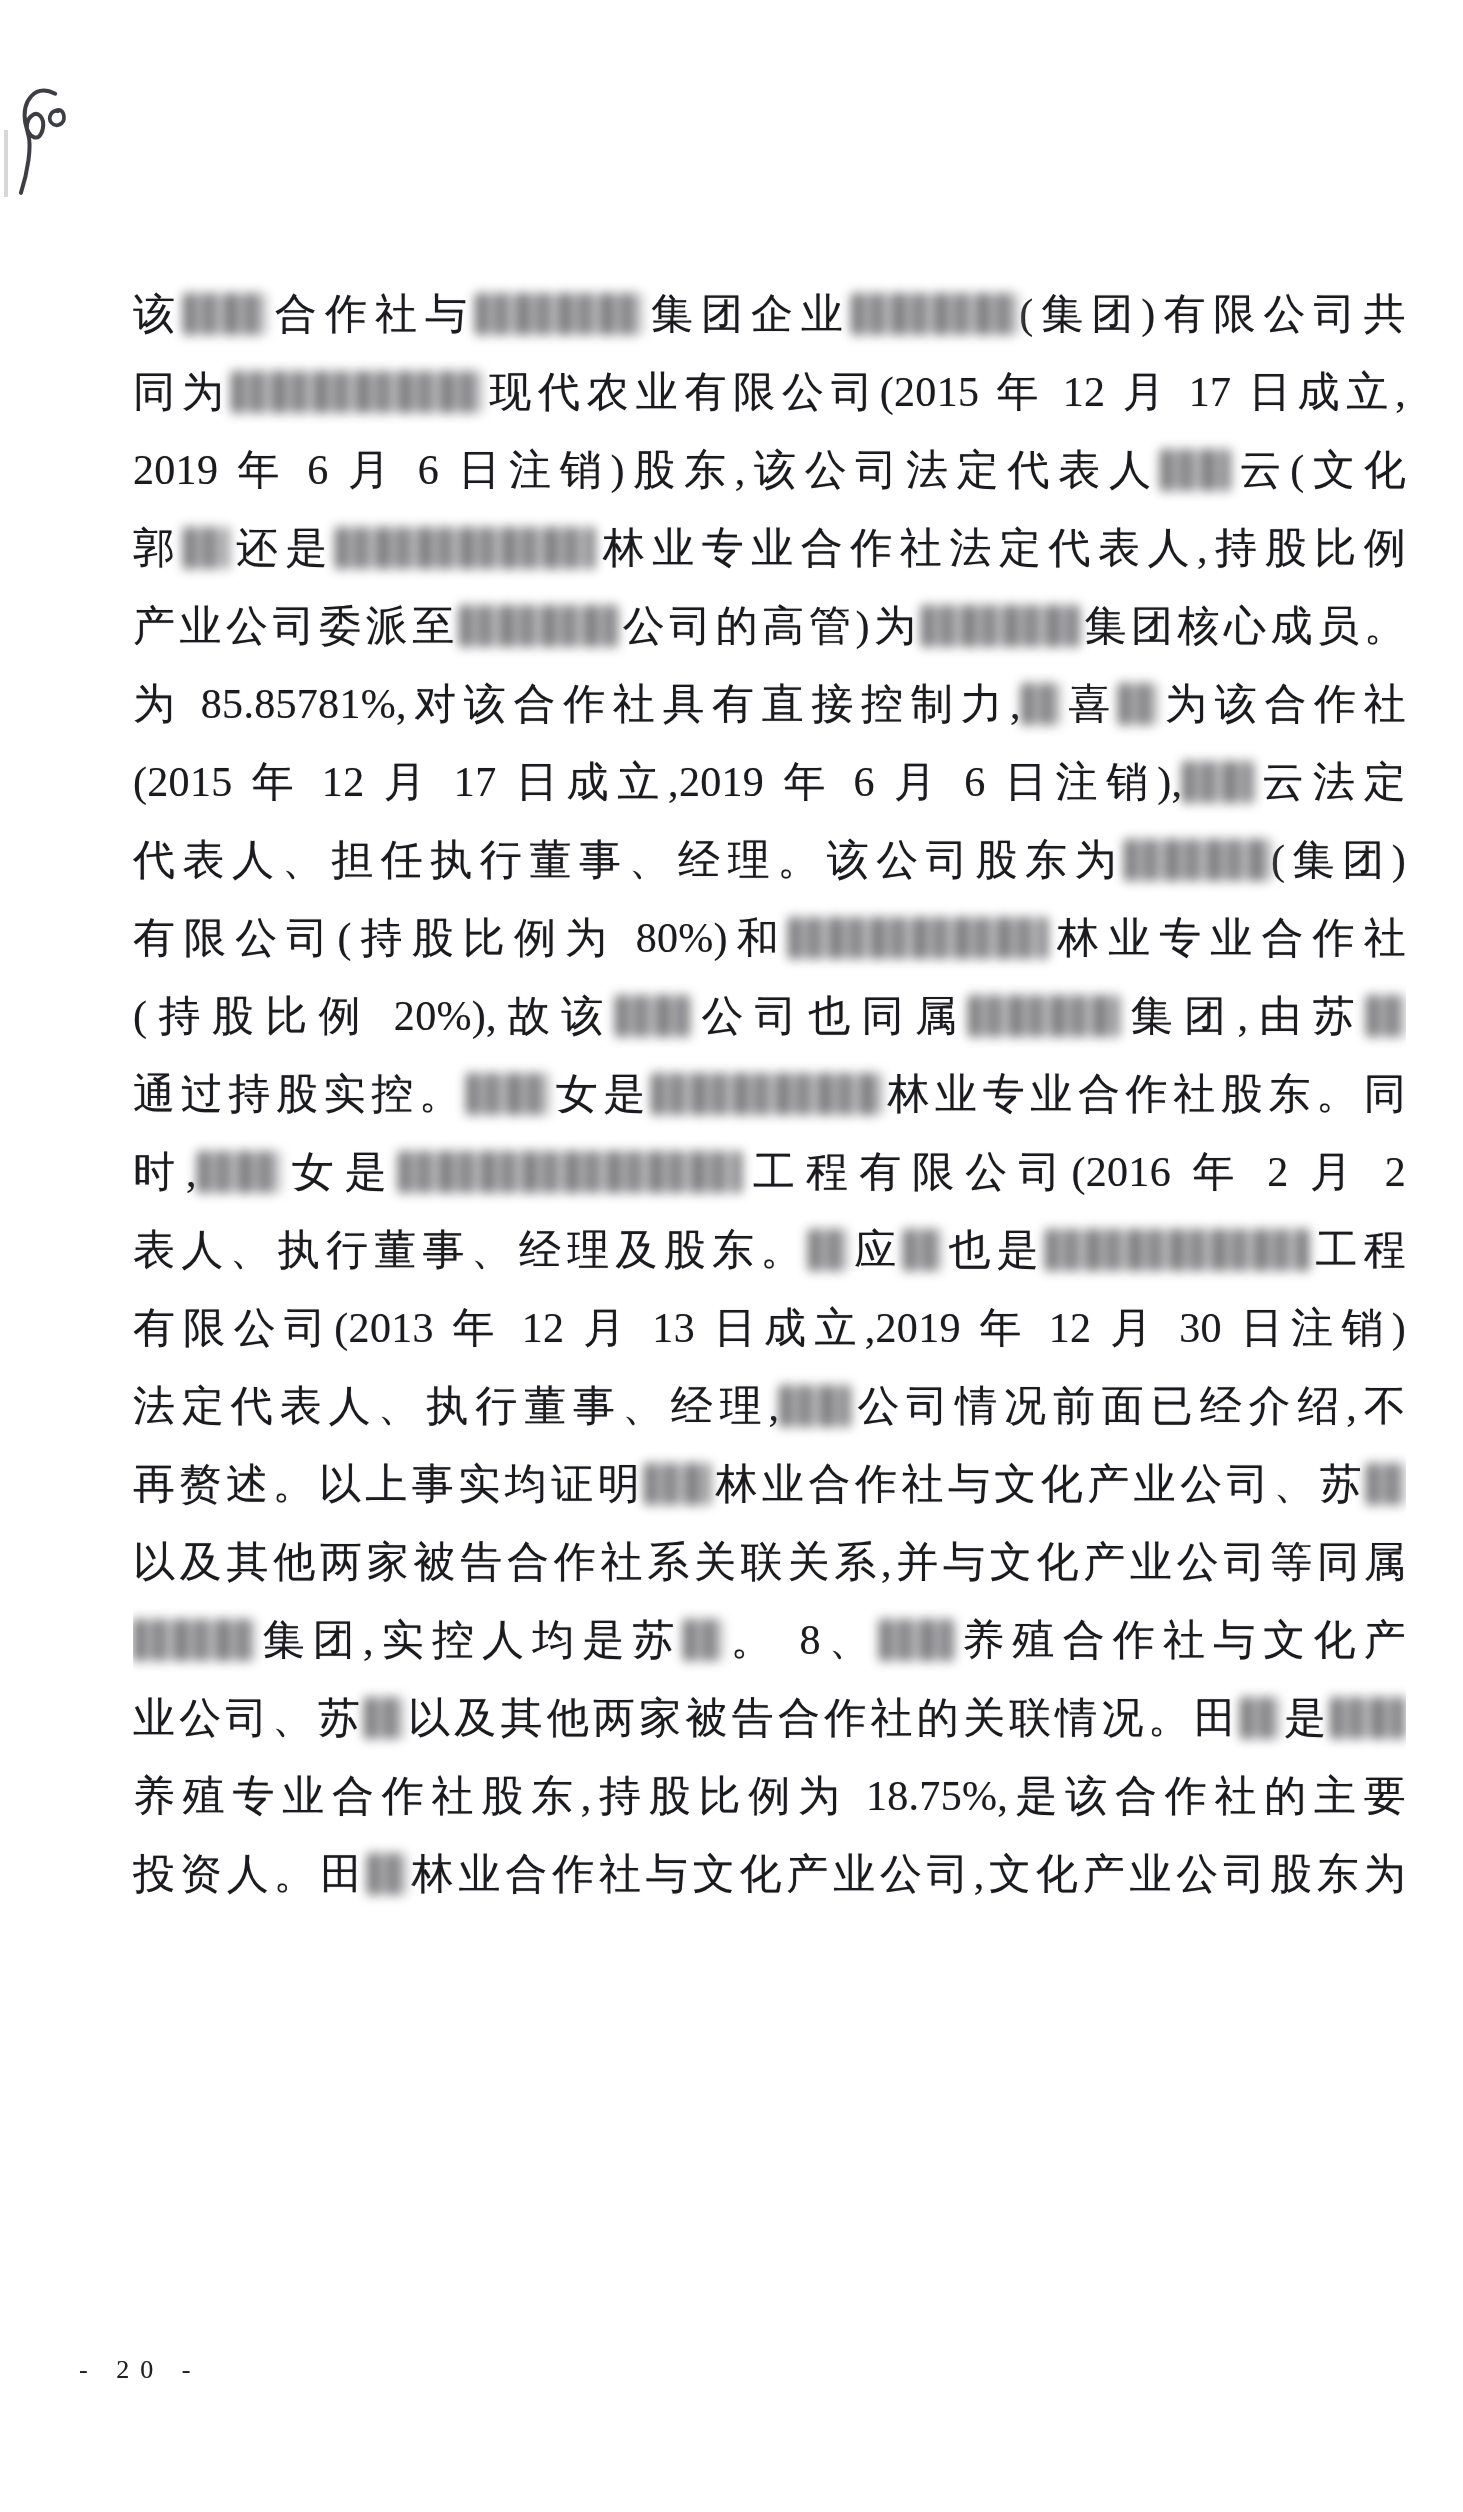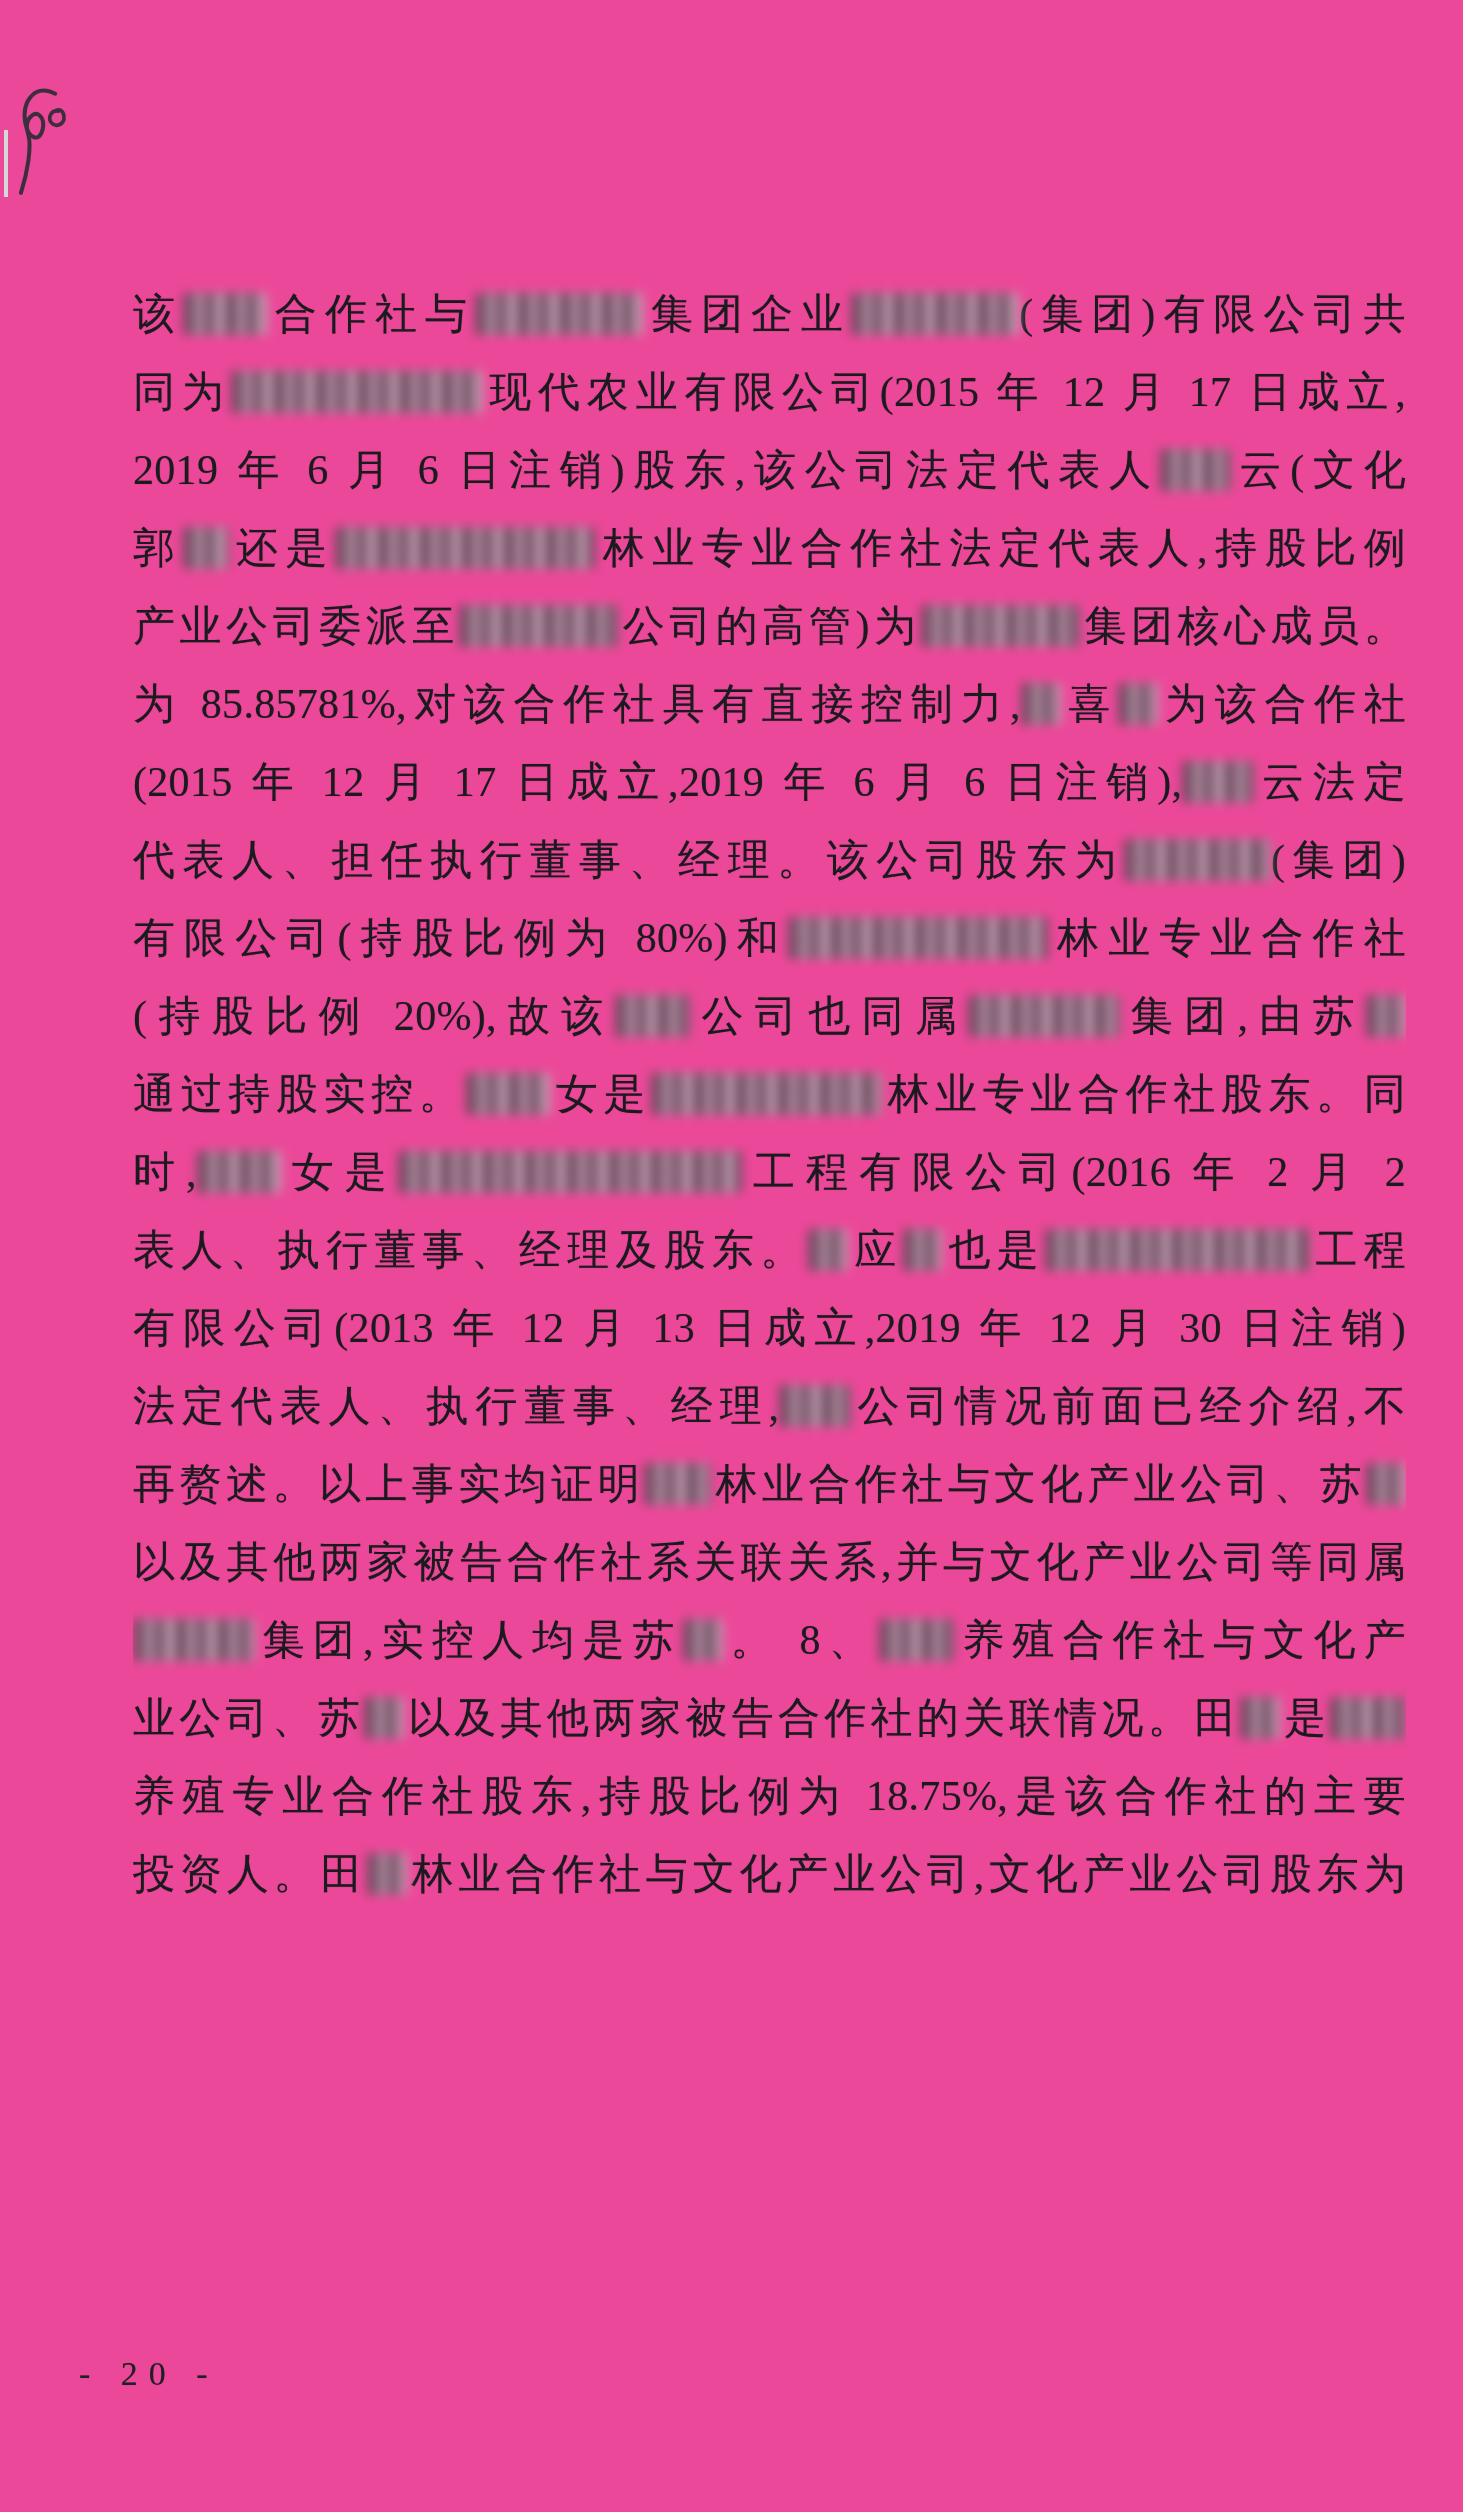--- a/index.html
+++ b/index.html
@@ -1,19 +1,19 @@
 <!DOCTYPE html>
 <html style="font-size:11.7px"><head>
 <meta charset="utf-8">
 <style>
   html,body{margin:0;padding:0;background:#e9e9e9;}
   .page{
     position:relative;
     width:1463px;height:2512px;
-    background:#ec4899;
+    background:#ffffff;
     overflow:hidden;
     font-family:"Liberation Serif","DejaVu Serif",serif;
     color:#1b1b1f;
   }
   
   .artifact{
     position:absolute;left:4.4px;top:130px;width:3.6px;height:67px;
     background:#d7d7d7;filter:blur(0.7px);
   }
   
@@ -45,21 +45,21 @@
       90deg,
       #4e4e52 0 .26em,
       #9b9b9e .26em .48em,
       #626266 .48em .78em,
       #b3b3b6 .78em 1em);
     filter:blur(5.1px);
     opacity:.78;
   }
   .page-number{
     position:absolute;left:79px;top:2355px;
-    font-size:34px;letter-spacing:11px;
+    font-size:26px;letter-spacing:11px;
     color:#202024;
     text-shadow:0 0 0.7px rgba(20,20,25,.4);
   }
 </style>
 </head>
 <body>
 
 <div class="page">
 
   <div class="artifact"></div>

